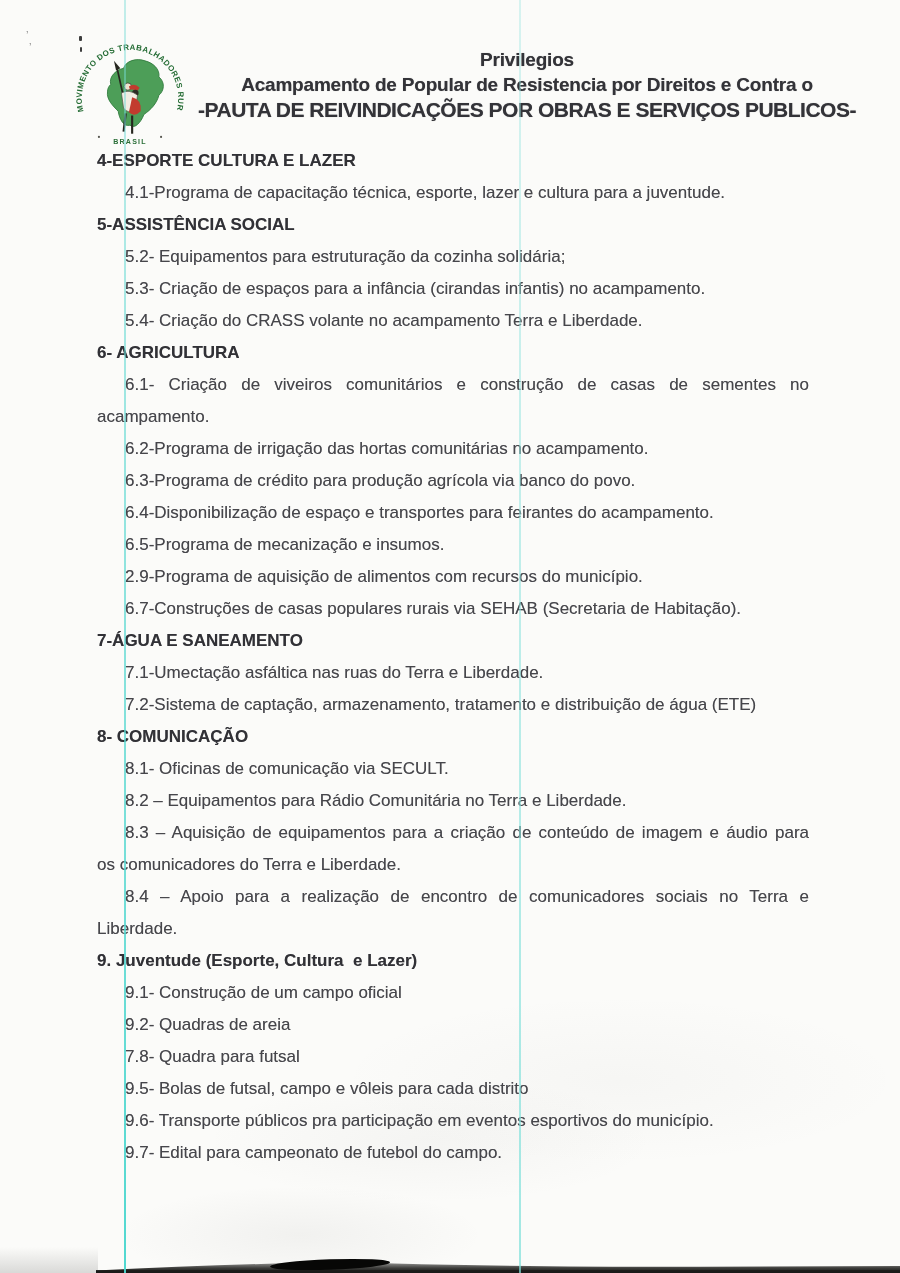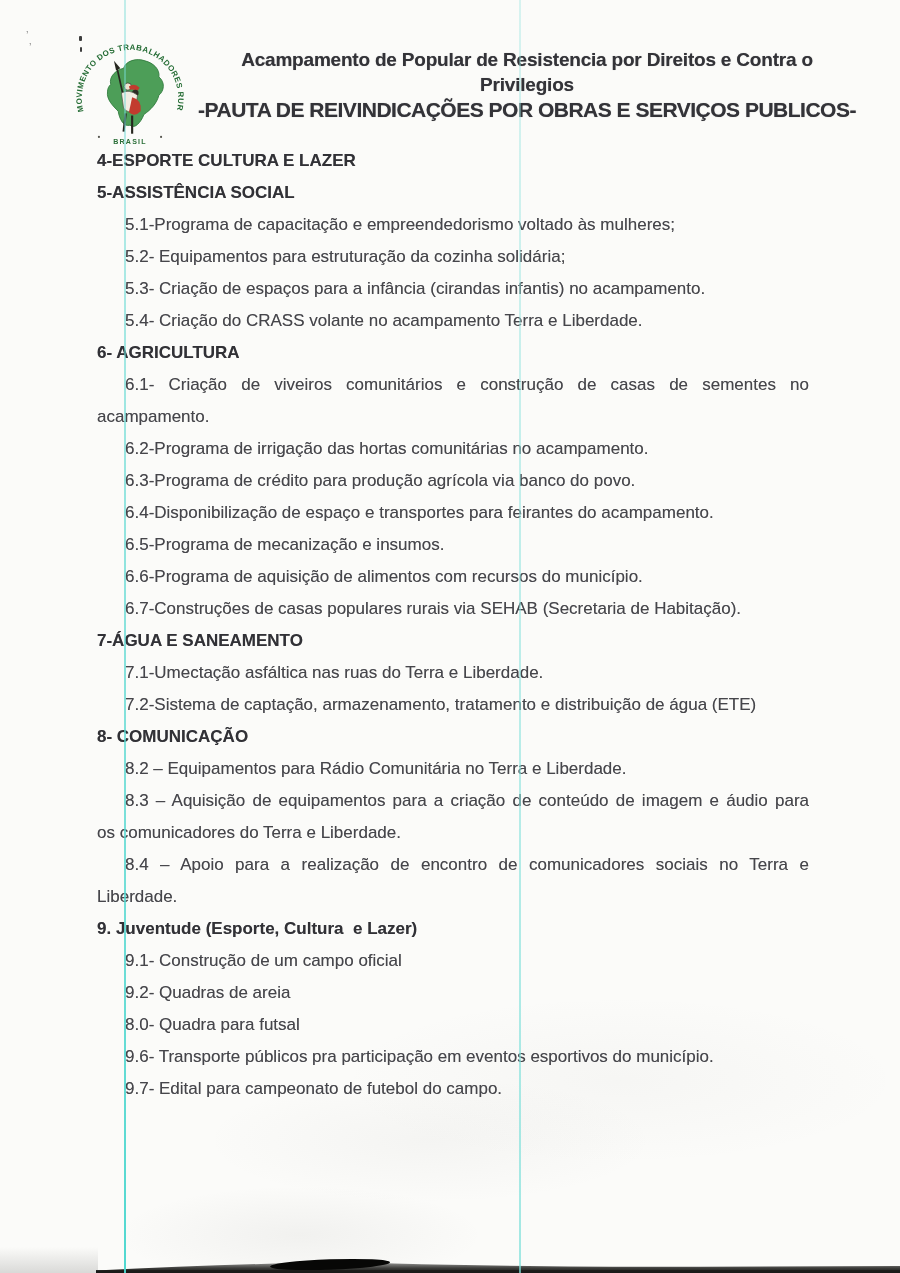--- a/index.html
+++ b/index.html
@@ -81,54 +81,56 @@
       <path d="M 58 60 Q 67 62 66 73 Q 60 79 55 74 Z" fill="#c23b2e"></path>
       <path d="M 52 75 L 50 92" stroke="#26261f" stroke-width="2" fill="none"></path>
       <path d="M 58 77 L 58 94" stroke="#26261f" stroke-width="2" fill="none"></path>
     </g>
     <circle cx="27" cy="97" r="1" fill="#55554f"></circle>
     <circle cx="85" cy="97" r="1" fill="#55554f"></circle>
     <text x="56" y="104" text-anchor="middle" font-size="6.6" font-weight="bold" letter-spacing="1.1" fill="#2a6e38">BRASIL</text>
   </svg>
 
   <div class="doc-header">
+    <div class="title-line">Privilegios</div>
     <div class="title-line">Acampamento de Popular de Resistencia por Direitos e Contra o</div>
-    <div class="title-line">Privilegios</div>
     <div class="subtitle">-PAUTA DE REIVINDICAÇÕES POR OBRAS E SERVIÇOS PUBLICOS-</div>
   </div>
 
   <div class="body-text">
       <div class="section-heading">4-ESPORTE CULTURA E LAZER</div>
+      <div class="item-line first single">4.1-Programa de capacitação técnica, esporte, lazer e cultura para a juventude.</div>
       <div class="section-heading">5-ASSISTÊNCIA SOCIAL</div>
-      <div class="item-line first single">5.1-Programa de capacitação e empreendedorismo voltado às mulheres;</div>
       <div class="item-line first single">5.2- Equipamentos para estruturação da cozinha solidária;</div>
       <div class="item-line first single">5.3- Criação de espaços para a infância (cirandas infantis) no acampamento.</div>
       <div class="item-line first single">5.4- Criação do CRASS volante no acampamento Terra e Liberdade.</div>
       <div class="section-heading">6- AGRICULTURA</div>
       <div class="item-line first jline">6.1- Criação de viveiros comunitários e construção de casas de sementes no</div>
       <div class="item-line cont single">acampamento.</div>
       <div class="item-line first single">6.2-Programa de irrigação das hortas comunitárias no acampamento.</div>
       <div class="item-line first single">6.3-Programa de crédito para produção agrícola via banco do povo.</div>
       <div class="item-line first single">6.4-Disponibilização de espaço e transportes para feirantes do acampamento.</div>
       <div class="item-line first single">6.5-Programa de mecanização e insumos.</div>
-      <div class="item-line first single">6.6-Programa de aquisição de alimentos com recursos do município.</div>
+      <div class="item-line first single">2.9-Programa de aquisição de alimentos com recursos do município.</div>
       <div class="item-line first single">6.7-Construções de casas populares rurais via SEHAB (Secretaria de Habitação).</div>
       <div class="section-heading">7-ÁGUA E SANEAMENTO</div>
       <div class="item-line first single">7.1-Umectação asfáltica nas ruas do Terra e Liberdade.</div>
       <div class="item-line first single">7.2-Sistema de captação, armazenamento, tratamento e distribuição de água (ETE)</div>
       <div class="section-heading">8- COMUNICAÇÃO</div>
+      <div class="item-line first single">8.1- Oficinas de comunicação via SECULT.</div>
       <div class="item-line first single">8.2 – Equipamentos para Rádio Comunitária no Terra e Liberdade.</div>
       <div class="item-line first jline">8.3 – Aquisição de equipamentos para a criação de conteúdo de imagem e áudio para</div>
       <div class="item-line cont single">os comunicadores do Terra e Liberdade.</div>
       <div class="item-line first jline">8.4 – Apoio para a realização de encontro de comunicadores sociais no Terra e</div>
       <div class="item-line cont single">Liberdade.</div>
       <div class="section-heading">9. Juventude (Esporte, Cultura  e Lazer)</div>
       <div class="item-line first single">9.1- Construção de um campo oficial</div>
       <div class="item-line first single">9.2- Quadras de areia</div>
-      <div class="item-line first single">8.0- Quadra para futsal</div>
+      <div class="item-line first single">7.8- Quadra para futsal</div>
+      <div class="item-line first single">9.5- Bolas de futsal, campo e vôleis para cada distrito</div>
       <div class="item-line first single">9.6- Transporte públicos pra participação em eventos esportivos do município.</div>
       <div class="item-line first single">9.7- Edital para campeonato de futebol do campo.</div>
     </div>
 
   <div class="fold-line fold-left"></div>
   <div class="fold-line fold-mid"></div>
 
   <div class="corner-shadow"></div>
   <svg class="bottom-edge" viewBox="0 0 900 22" preserveAspectRatio="none" aria-hidden="true">
     <defs>

